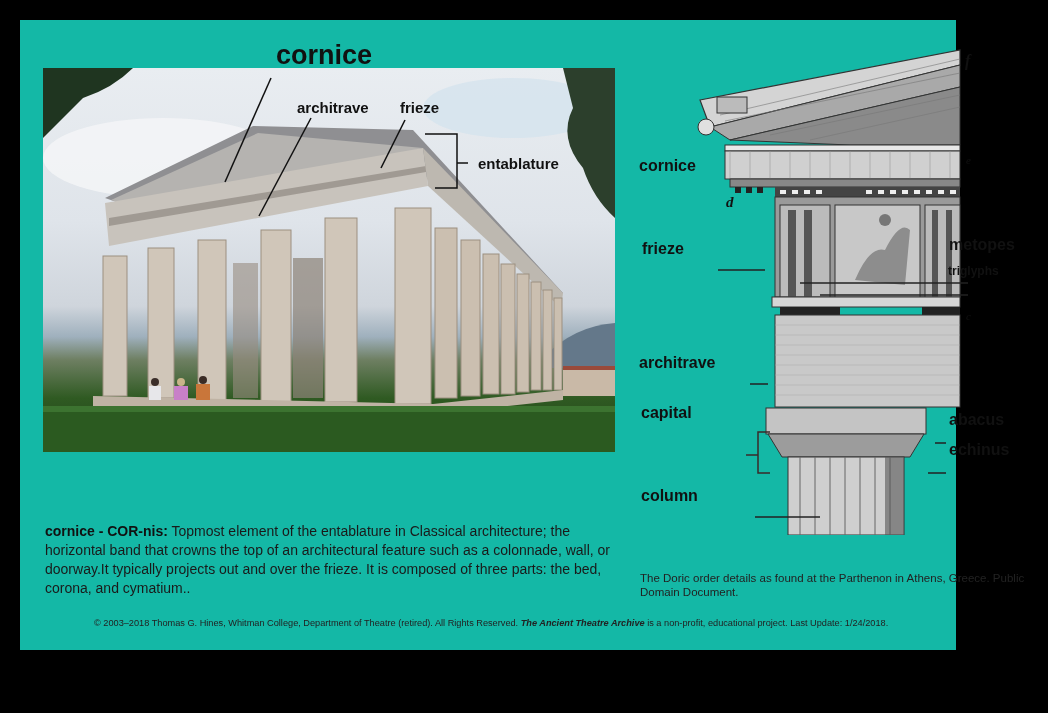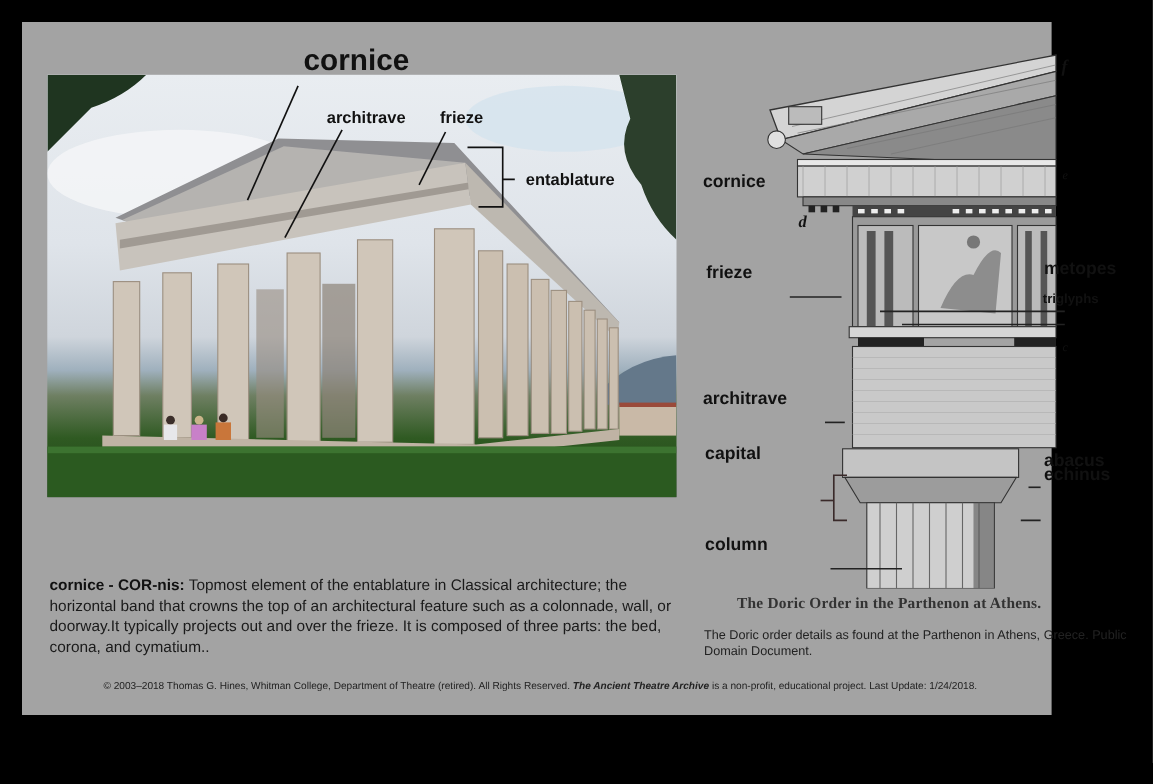--- a/index.html
+++ b/index.html
@@ -1,17 +1,17 @@
 <!DOCTYPE html>
 <html><head>
 <meta charset="utf-8">
 <style>
   html, body { margin:0; padding:0; }
   body { width:1048px; height:713px; background:#000; position:relative; overflow:hidden; font-family:"Liberation Sans", sans-serif; }
-  .panel { position:absolute; left:20px; top:20px; width:936px; height:630px; background:#a3a3a3; }
+  .panel { position:absolute; left:20px; top:20px; width:936px; height:630px; background:#14b8a6; }
   .lbl { position:absolute; font-family:"Liberation Sans", sans-serif; font-weight:bold; color:#111; white-space:nowrap; }
 
   
   .photo { position:absolute; left:23px; top:48px; width:572px; height:384px; overflow:hidden;
            background:linear-gradient(180deg,#e9edf1 0%,#dfe4ea 40%,#cfd5dc 62%,#9fb0bd 70%,#6e7f62 76%,#2f5a22 86%,#1e4016 100%); }
   .caption-photo { position:absolute; left:23px; top:433px; font-size:10.5px; color:#222; white-space:nowrap; }
 
   
   .definition { position:absolute; left:25px; top:502px; width:580px; font-size:14px; line-height:19px; color:#1a1a1a; }
   .definition b { color:#111; }
@@ -225,28 +225,27 @@
     </svg>
   </div>
 
   <div class="lbl" style="left:619px; top:137px; font-size:16px;">cornice</div>
   <div class="lbl" style="left:622px; top:220px; font-size:16px;">frieze</div>
   <div class="lbl" style="left:929px; top:216px; font-size:16px;">metopes</div>
   <div class="lbl" style="left:928px; top:244px; font-size:12px;">triglyphs</div>
   <div class="lbl" style="left:619px; top:334px; font-size:16px;">architrave</div>
   <div class="lbl" style="left:621px; top:384px; font-size:16px;">capital</div>
   <div class="lbl" style="left:929px; top:391px; font-size:16px;">abacus</div>
-  <div class="lbl" style="left:929px; top:403px; font-size:16px;">echinus</div>
+  <div class="lbl" style="left:929px; top:421px; font-size:16px;">echinus</div>
   <div class="lbl" style="left:621px; top:467px; font-size:16px;">column</div>
 
   <div class="lbl" style="left:945px; top:32px; font-size:16px; font-family:'Liberation Serif',serif; font-style:italic;">f</div>
   <div class="lbl" style="left:946px; top:134px; font-size:11px; font-family:'Liberation Serif',serif; font-style:italic; font-weight:normal;">e</div>
   <div class="lbl" style="left:706px; top:174px; font-size:15px; font-family:'Liberation Serif',serif; font-style:italic;">d</div>
   <div class="lbl" style="left:946px; top:290px; font-size:11px; font-family:'Liberation Serif',serif; font-style:italic; font-weight:normal;">c</div>
 
-  <div class="caption-diagram-title">The Doric Order in the Parthenon at Athens.</div>
   <div class="caption-diagram">The Doric order details as found at the Parthenon in Athens, Greece. Public Domain Document.</div>
 
   <div class="footer">
     <span>© 2003–2018 Thomas G. Hines, Whitman College, Department of Theatre (retired). All Rights Reserved.</span>
     <i>The Ancient Theatre Archive</i><span> is a non-profit, educational project. Last Update: 1/24/2018.</span>
   </div>
 </div>
 
 </body></html>

